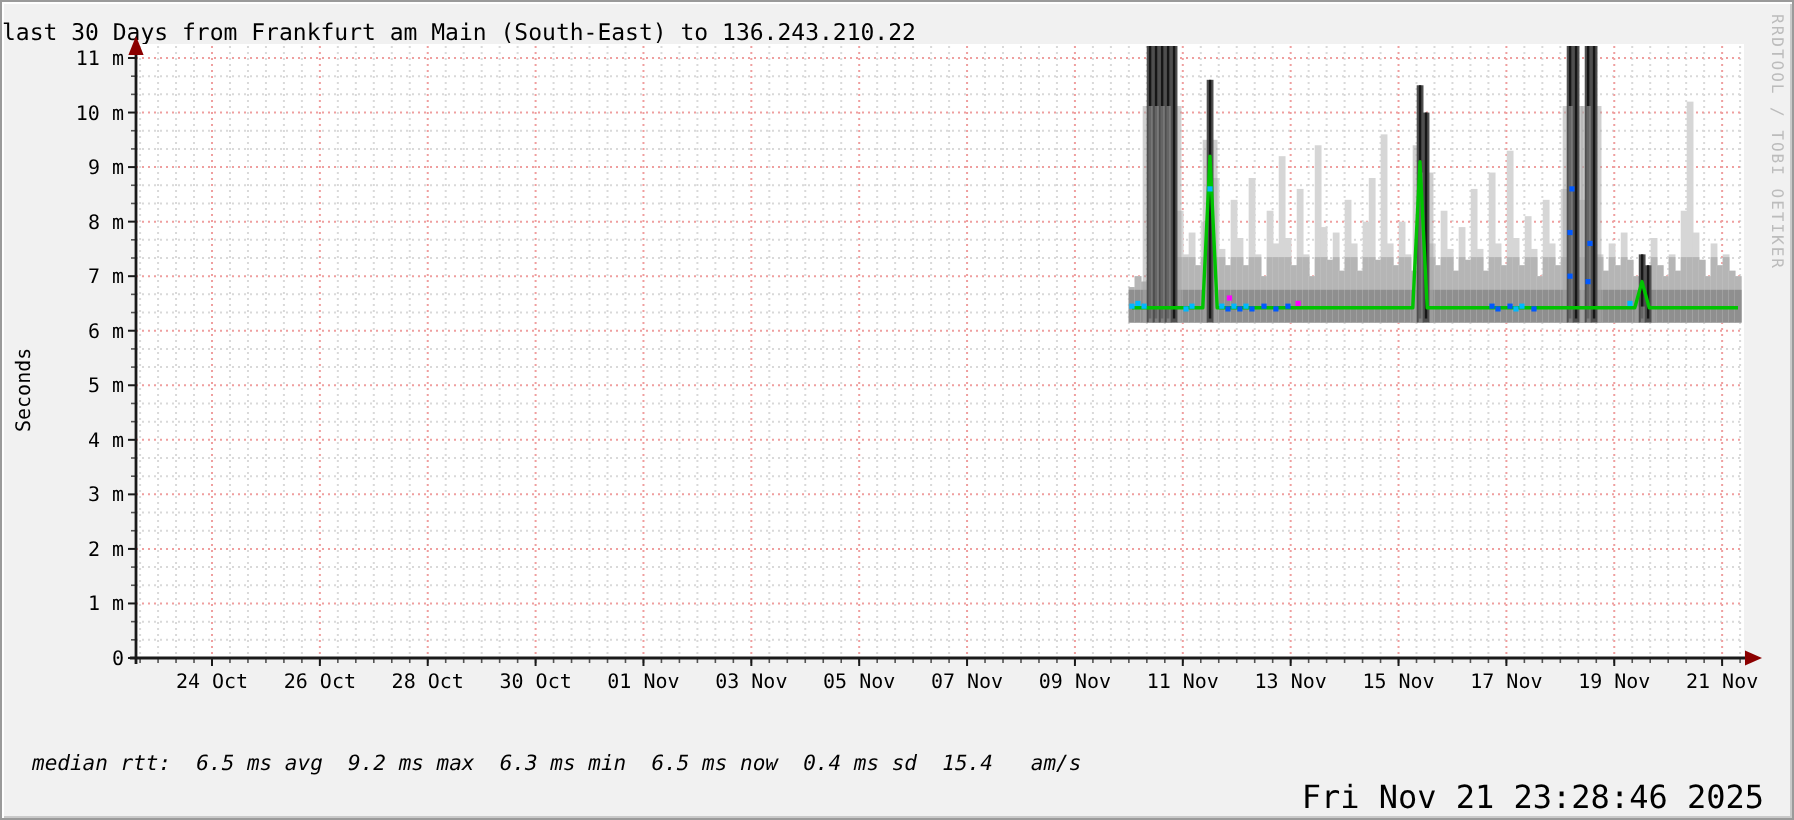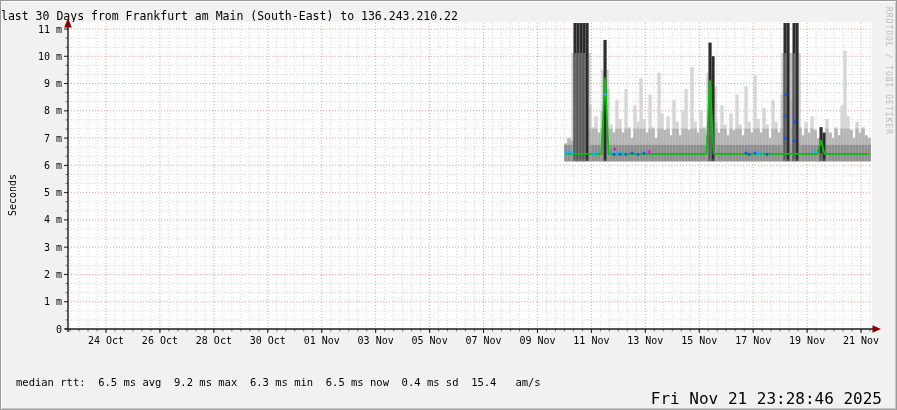--- a/index.html
+++ b/index.html
@@ -7,21 +7,21 @@
     position:relative;width:897px;height:410px;box-sizing:border-box;
     background:#f1f1f1;border:1px solid #9a9a9a;overflow:hidden;
     box-shadow:inset 1px 1px 0 #ffffff, inset -1px -1px 0 #c9c9c9;
     font-family:"DejaVu Sans Mono", monospace;color:#000;
   }
   .title{position:absolute;top:8px;left:0;right:0;text-align:left;font-size:11.5px;letter-spacing:0;}
   .ylab{position:absolute;left:6px;top:215px;transform:rotate(-90deg);transform-origin:left top;font-size:10px;}
   .wm{position:absolute;right:3px;top:6px;writing-mode:vertical-rl;font-size:8px;letter-spacing:1px;color:#bcbcbc;}
   svg{position:absolute;left:0;top:0;}
   .legend{position:absolute;left:15px;top:346px;font-size:10.5px;line-height:14px;white-space:pre;}
-  .lrow{height:14px;}
+  .lrow{height:14px;font-style:italic;}
   .stamp{position:absolute;right:14px;top:388px;font-size:16px;white-space:pre;}
 </style>
 </head>
 <body>
 
 <div class="graph">
   <div class="title">last 30 Days from Frankfurt am Main (South-East) to 136.243.210.22</div>
   <div class="ylab">Seconds</div>
   <div class="wm">RRDTOOL / TOBI OETIKER</div>
 

